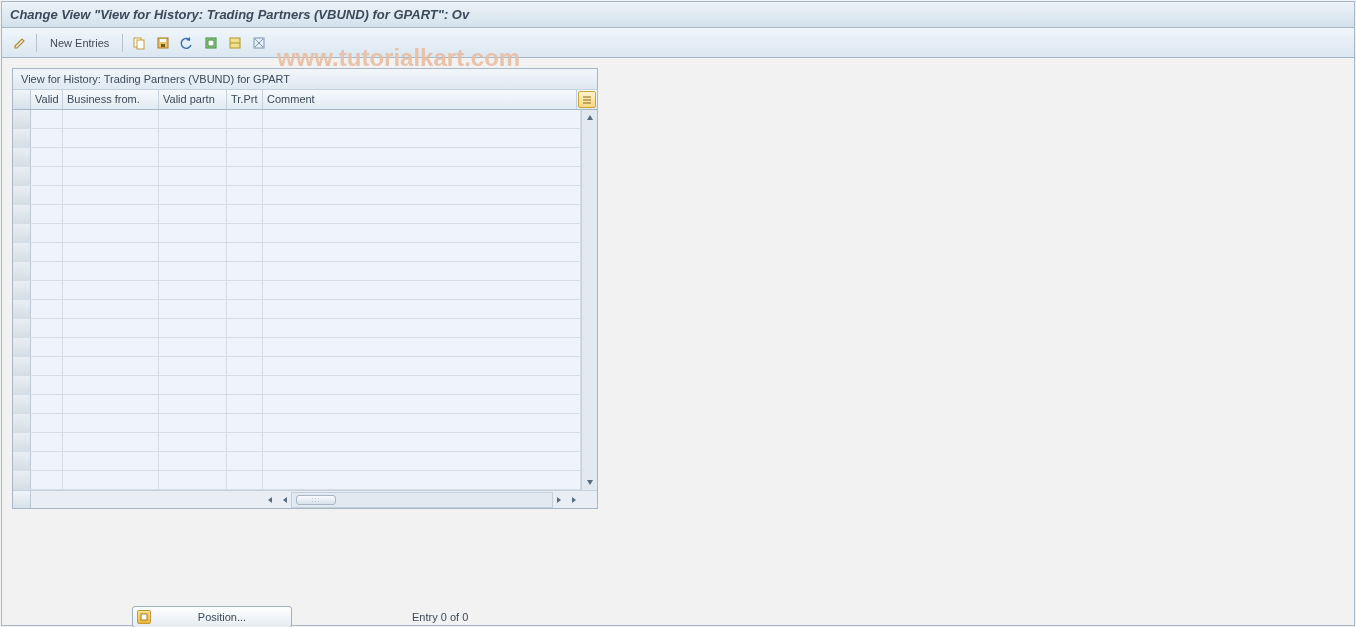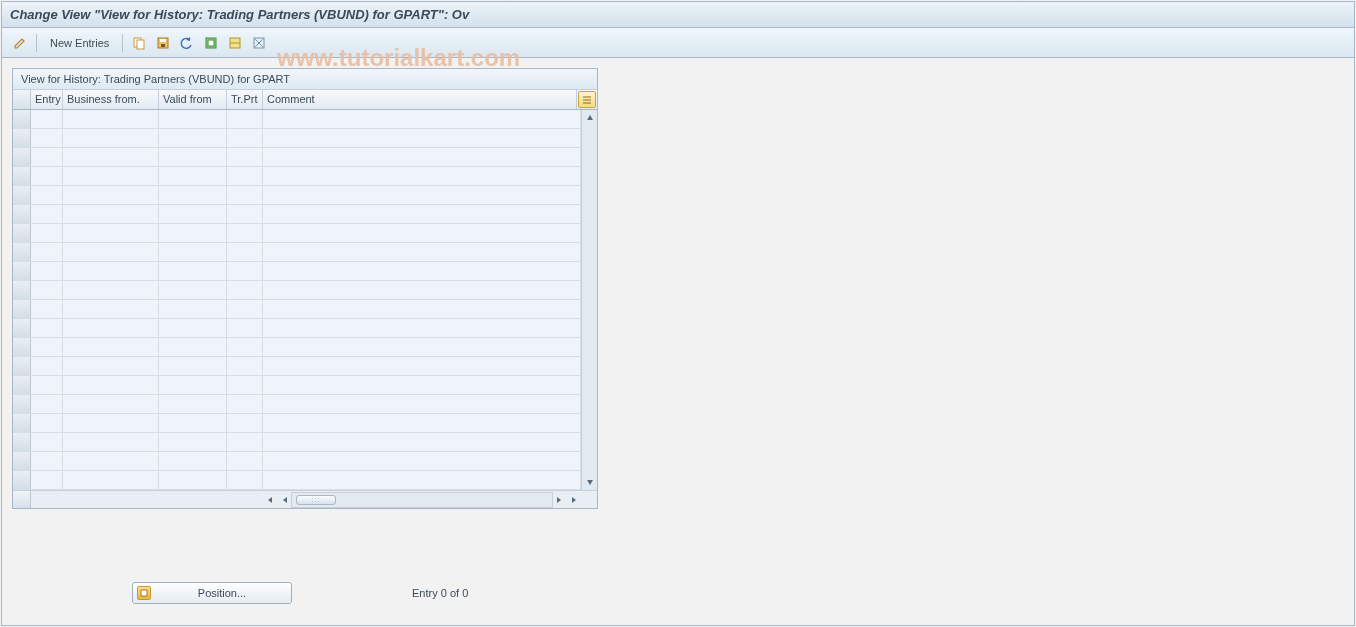--- a/index.html
+++ b/index.html
@@ -195,21 +195,21 @@
     font-size:7px;color:#9aa;letter-spacing:1px;
   }
   .arrow-btn {
     width: 14px; height: 14px;
     display:flex;align-items:center;justify-content:center;
     color:#4a5a6a; cursor:pointer;
   }
   .footer-area {
     position: absolute;
     left: 130px;
-    top: 580px;
+    top: 604px;
     display: flex;
     align-items: center;
     gap: 120px;
   }
   .position-btn {
     width: 160px;
     height: 22px;
     background: linear-gradient(to bottom, #fefefe, #e5ecf2);
     border: 1px solid #9fb0c0;
     border-radius: 3px;
@@ -290,23 +290,23 @@
     </div>
     <span class="watermark">www.tutorialkart.com</span>
   </div>
 
   <div class="content">
     <div class="grid-container">
       <div class="grid-title">View for History: Trading Partners (VBUND) for GPART</div>
 
       <div class="grid-header-row">
         <div class="sel-col"></div>
-        <div class="col col-cocd">Entry</div>
+        <div class="col col-cocd">Valid</div>
         <div class="col col-bp">Business from.</div>
-        <div class="col col-vf">Valid from</div>
+        <div class="col col-vf">Valid partn</div>
         <div class="col col-tp">Tr.Prt</div>
         <div class="col col-cm">Comment</div>
         <div class="settings-col">
           <svg width="10" height="10">
               <rect x="0" y="0" width="10" height="10" fill="none"></rect>
               <line x1="1" y1="2" x2="9" y2="2" stroke="#8a6b1a"></line>
               <line x1="1" y1="5" x2="9" y2="5" stroke="#8a6b1a"></line>
               <line x1="1" y1="8" x2="9" y2="8" stroke="#8a6b1a"></line>
             </svg>
         </div>

